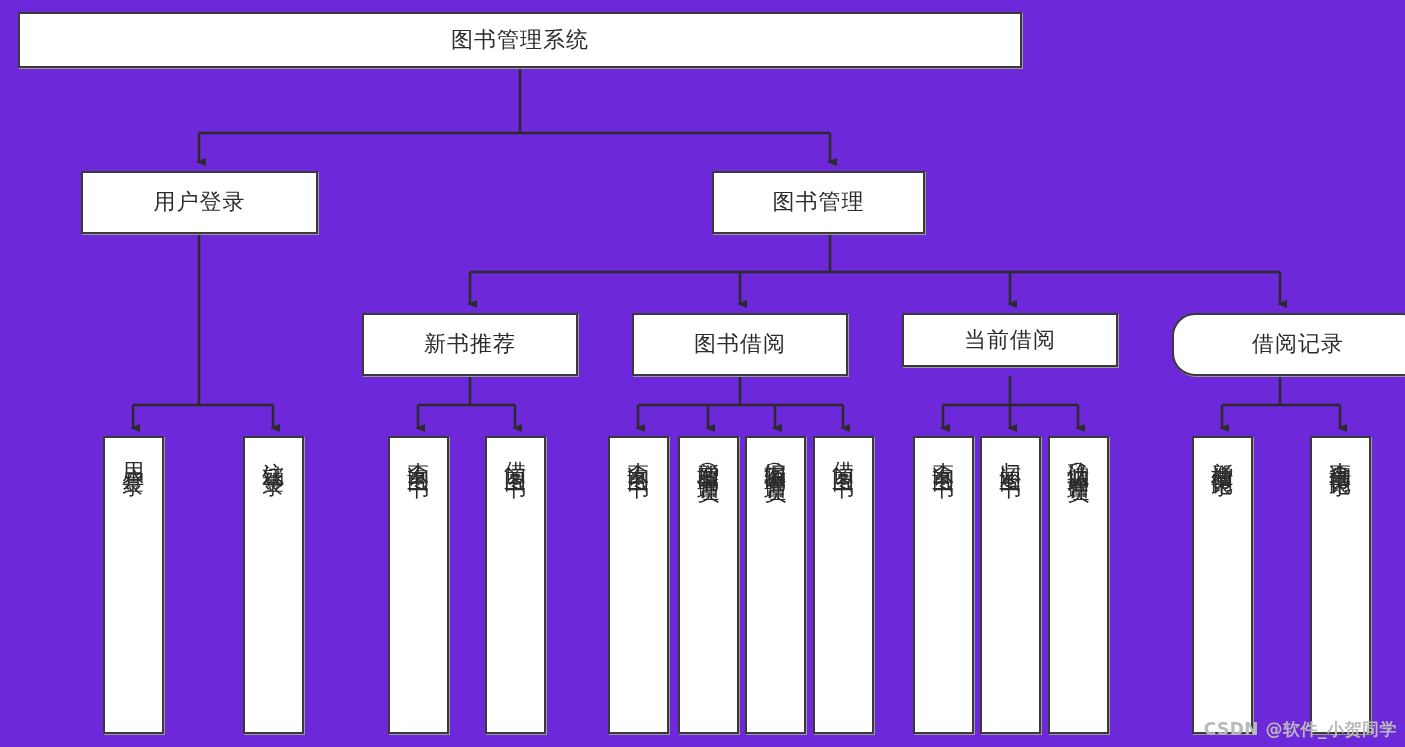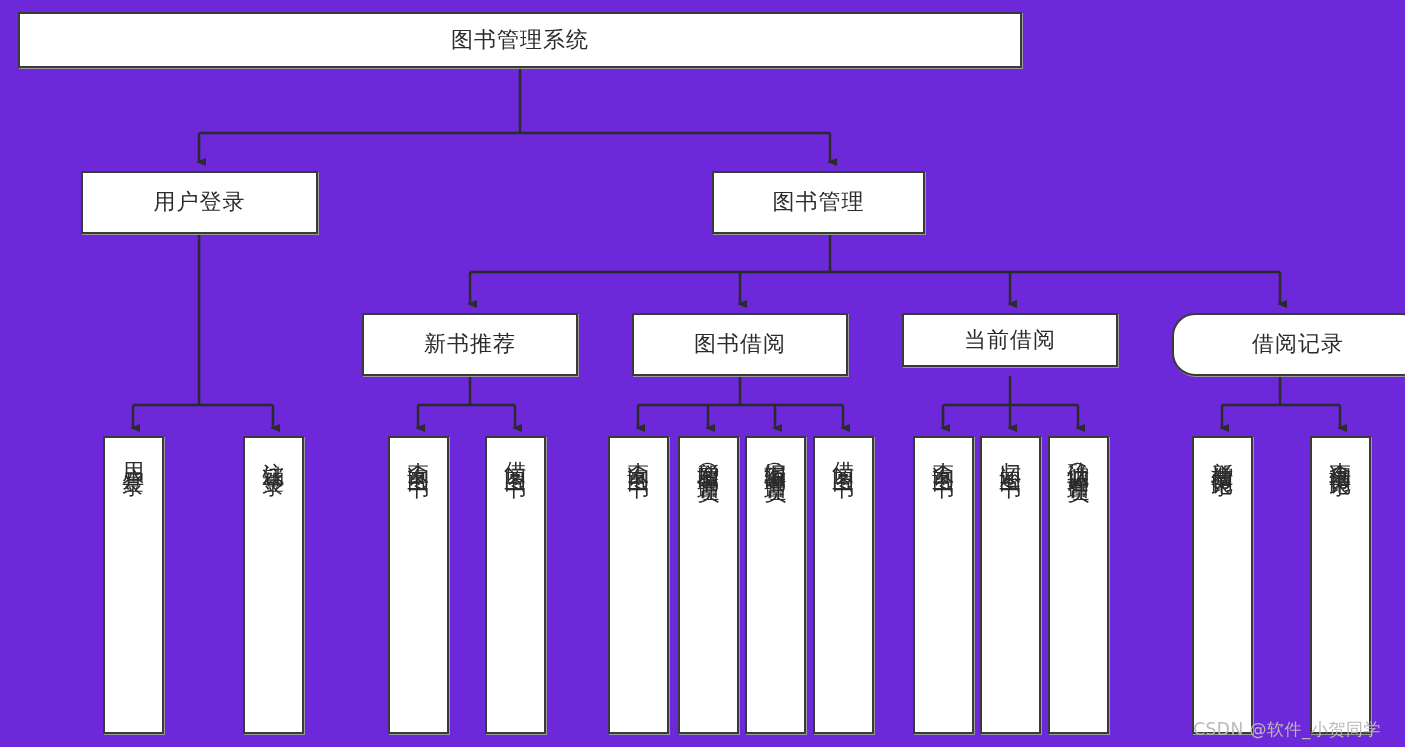--- a/index.html
+++ b/index.html
@@ -59,26 +59,27 @@
     line-height: 1.35;
     letter-spacing: 5px;
     white-space: nowrap;
     text-align: left;
   }
   .node.vertical.tall-label .node-label {
     letter-spacing: 3px;
   }
   .watermark {
     position: absolute;
-    right: 24px;
+    right: 8px;
     bottom: 6px;
     font-size: 17px;
     color: #b9b9b9;
     letter-spacing: 0.5px;
     white-space: nowrap;
+    font-weight: bold;
   }
 </style>
 </head>
 <body>
 
 <div id="diagram-root">
 
   <svg class="edges" viewBox="0 0 1405 747" xmlns="http://www.w3.org/2000/svg">
     <defs>
       <marker id="arrow" markerWidth="10" markerHeight="10" refX="4" refY="7" orient="auto" markerUnits="userSpaceOnUse">

